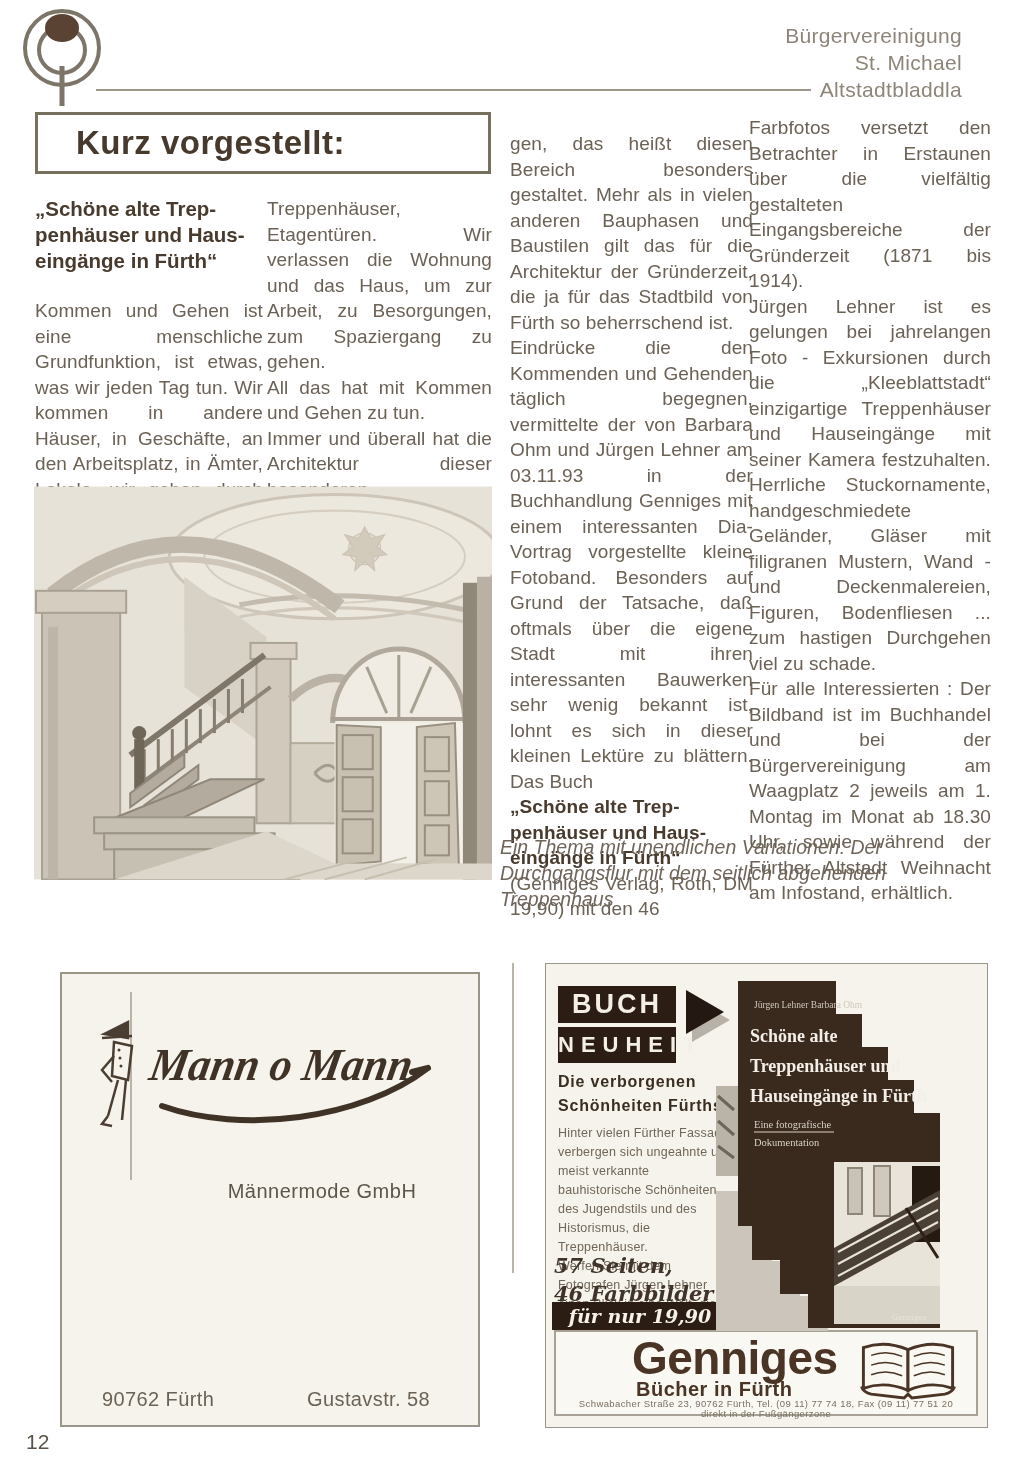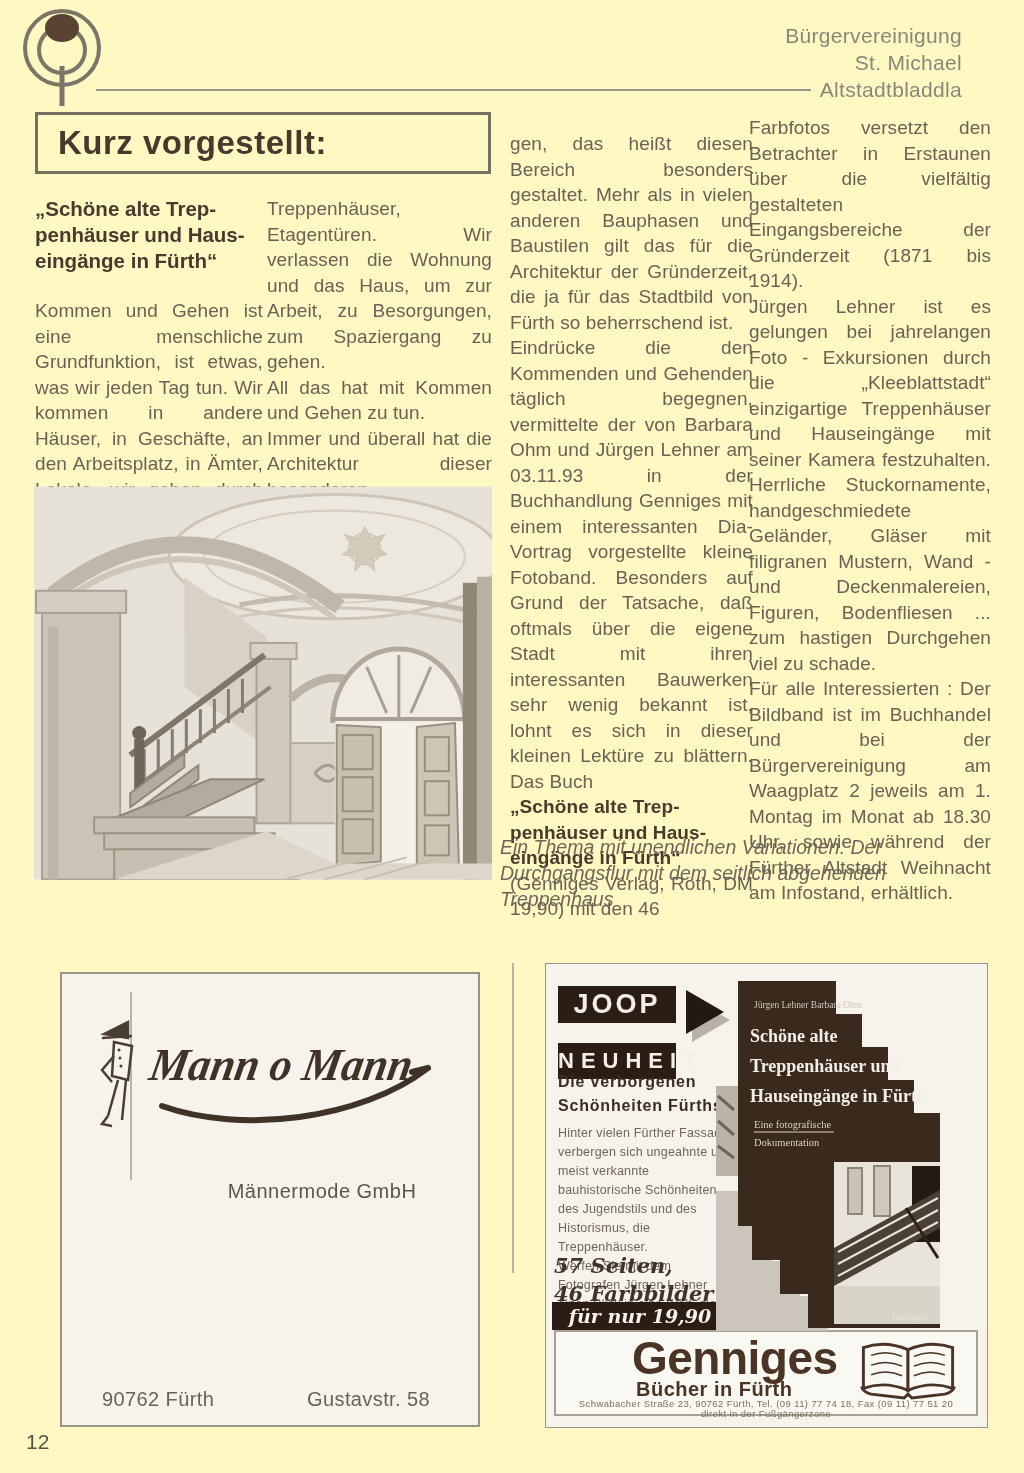--- a/index.html
+++ b/index.html
@@ -1,27 +1,27 @@
 <!DOCTYPE html>
 <html><head>
 <meta charset="utf-8">
 <style>
   html,body{margin:0;padding:0;background:#c9c5bc;}
-  #page{position:relative;width:1024px;height:1473px;background:#fef9c3;
+  #page{position:relative;width:1024px;height:1473px;background:#ffffff;
         font-family:"Liberation Sans",sans-serif;overflow:hidden;margin:0 auto;}
   .abs{position:absolute;}
   .pre{white-space:pre-line;}
   
   .org-lines{font-size:21px;line-height:27px;color:#8d8678;text-align:right;letter-spacing:.3px;}
   .rule-row{display:flex;align-items:center;}
   .rule{flex:1;height:2px;background:#9c968b;}
   .rule-row span{font-size:21px;color:#8d8678;padding-left:9px;letter-spacing:.3px;}
   
   .kicker-box{border:3px solid #76705f;box-sizing:border-box;display:flex;align-items:center;}
-  .kicker-box h1{margin:0 0 0 20px;font-size:33px;letter-spacing:.5px;color:#473a2c;font-weight:bold;}
+  .kicker-box h1{margin:0 0 0 38px;font-size:33px;letter-spacing:.5px;color:#473a2c;font-weight:bold;}
   .bodytext{font-size:19px;line-height:25.5px;color:#6b6154;text-align:justify;letter-spacing:.1px;}
   .subtitle{font-size:20.5px;line-height:26px;font-weight:bold;color:#483a2c;margin:0 0 24px 0;}
   .boldpara{font-weight:bold;color:#483a2c;text-align:left;}
   .caption{font-size:19.5px;line-height:26px;color:#6f6559;font-style:italic;}
   
   .ad-box{border:2px solid #9a9489;background:#f6f3ec;box-sizing:border-box;}
   .joop-company{font-size:20px;color:#5d5549;letter-spacing:.5px;text-align:center;margin-top:24px;}
   .joop-logo{font-family:"Liberation Serif",serif;font-weight:bold;font-size:63px;letter-spacing:4px;
              color:#463731;text-align:center;}
   .joop-addr{font-size:20px;color:#6b6257;letter-spacing:.4px;}
@@ -189,22 +189,22 @@
     </svg>
     <div class="abs joop-company" style="left:150px;top:182px;width:220px;">Männermode GmbH</div>
     <div class="abs joop-addr" style="left:40px;top:414px;">90762 Fürth</div>
     <div class="abs joop-addr" style="left:245px;top:414px;">Gustavstr. 58</div>
   </div>
 
   <div class="abs divider" style="left:512px;top:963px;width:2px;height:310px;"></div>
 
   <div class="abs ad-box" style="left:545px;top:963px;width:443px;height:465px;border-width:1.5px;">
 
-    <div class="abs badge badge1" style="left:12px;top:22px;width:118px;height:37px;">JOOP</div>
-    <div class="abs badge badge2" style="left:12px;top:79px;width:118px;height:36px;">NEUHEIT</div>
+    <div class="abs badge badge1" style="left:12px;top:22px;width:118px;height:37px;">BUCH</div>
+    <div class="abs badge badge2" style="left:12px;top:63px;width:118px;height:36px;">NEUHEIT</div>
     <svg class="abs" style="left:138px;top:24px;" width="52" height="54" viewBox="0 0 52 54">
       <polygon points="8,10 46,32 8,54" fill="#b7b1a7"></polygon>
       <polygon points="2,2 40,24 2,46" fill="#241812"></polygon>
     </svg>
 
     <div class="abs buch-title pre" style="left:12px;top:106px;width:190px;">Die verborgenen
 Schönheiten Fürths</div>
     <div class="abs buch-body pre" style="left:12px;top:160px;width:178px;">Hinter vielen Fürther Fassaden verbergen sich ungeahnte und meist verkannte bauhistorische Schönheiten des Jugendstils und des Historismus, die Treppenhäuser.
 Werfen Sie mit dem Fotografen Jürgen Lehner einen Blick in eine Welt, die uns meist verschlossen ist.</div>
     <div class="abs pages pre" style="left:8px;top:288px;">57 Seiten,

